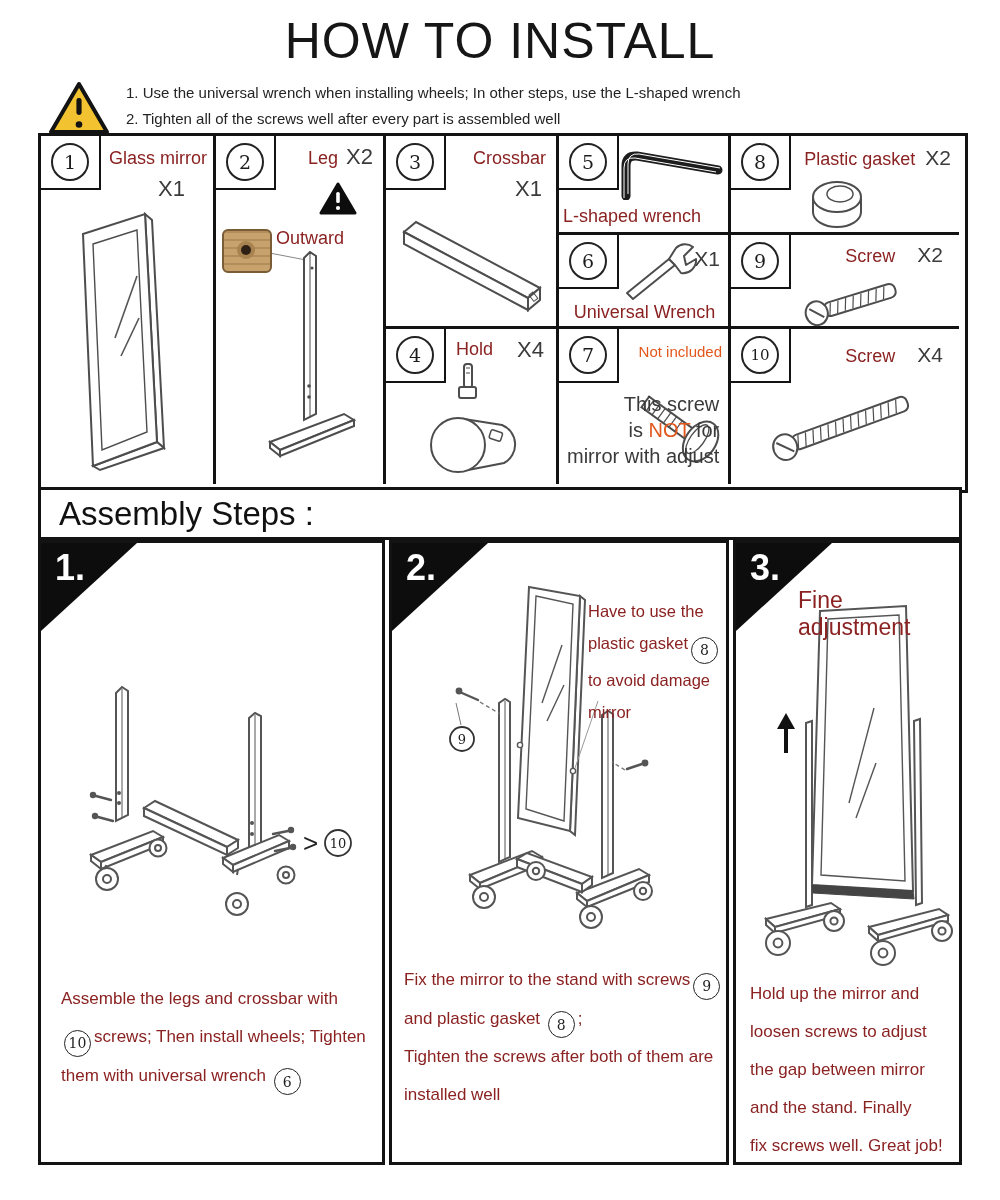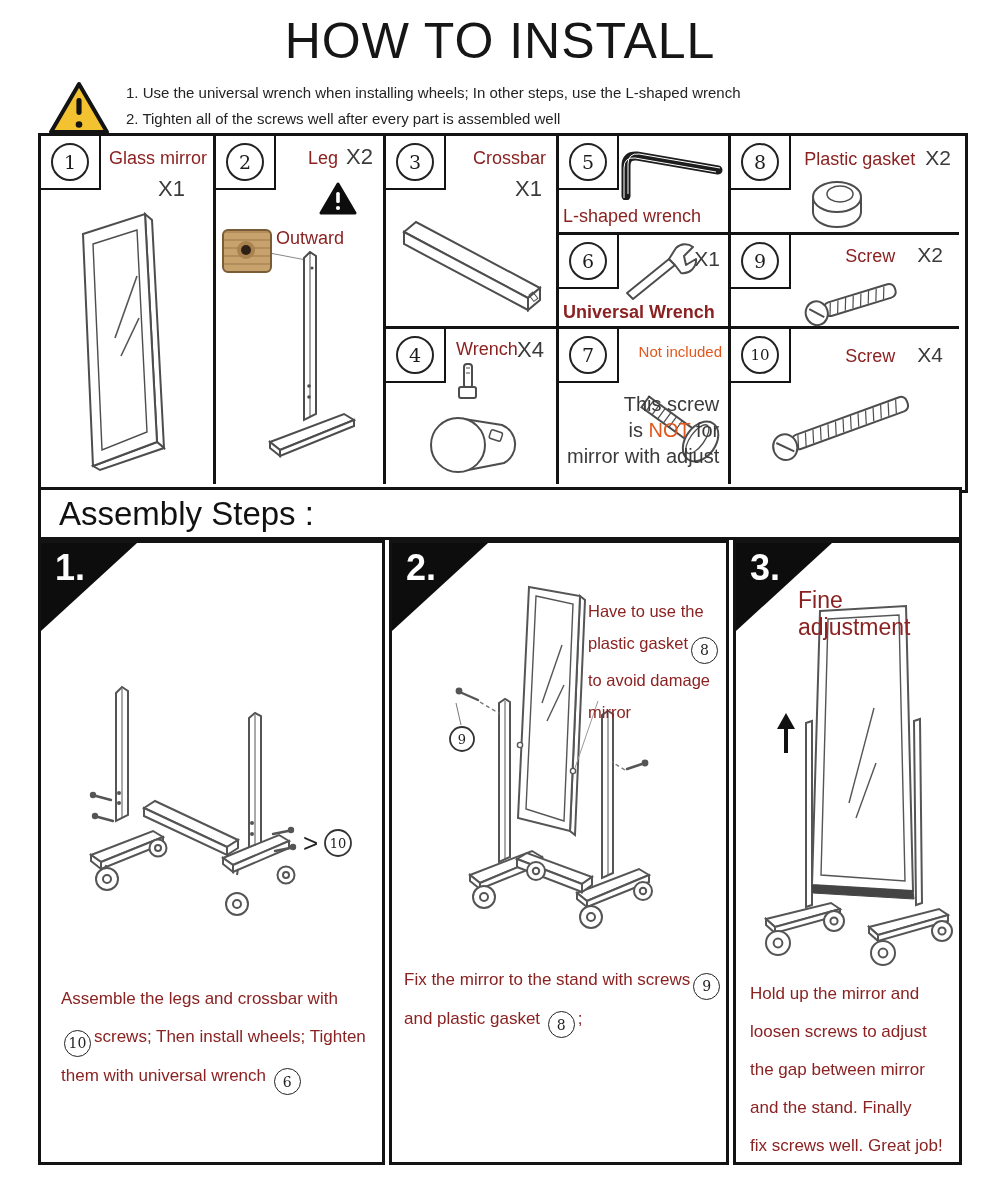--- a/index.html
+++ b/index.html
@@ -158,21 +158,21 @@
           <polygon points="136,100 148,90 148,102 136,112"></polygon>
         </g>
         <rect x="139" y="95" width="5" height="8" fill="none" stroke="#4d4d4d" stroke-width="1" transform="rotate(-38 141 99)"></rect>
       </svg>
     </div>
 
     <div class="cell c-p4">
       <div class="badge">
         <span class="num-circle">4</span>
       </div>
-      <span class="part-name abs" style="top:10px;left:70px;">Wrench</span>
+      <span class="part-name abs" style="top:10px;left:70px;">Hold</span>
       <span class="qty abs" style="top:8px;right:12px;">X4</span>
       <svg class="abs" style="left:28px;top:30px;" width="110" height="120" viewBox="0 0 110 120">
         <g fill="#fff" stroke="#4d4d4d" stroke-width="2">
           <rect x="50" y="5" width="8" height="24" rx="3"></rect>
           <rect x="45" y="28" width="17" height="11" rx="2"></rect>
           <path d="M50,60 L88,66 A21,21 0 0 1 90,104 L54,111 Z"></path>
           <circle cx="44" cy="86" r="27"></circle>
         </g>
         <line x1="52" y1="9" x2="56" y2="9" stroke="#4d4d4d" stroke-width="1"></line>
         <line x1="52" y1="14" x2="56" y2="14" stroke="#4d4d4d" stroke-width="1"></line>
@@ -196,21 +196,21 @@
       <div class="badge">
         <span class="num-circle">6</span>
       </div>
       <span class="qty abs" style="top:12px;right:8px;font-size:21px;">X1</span>
       <svg class="abs" style="left:60px;top:2px;" width="80" height="64" viewBox="0 0 80 64">
         <g fill="#fff" stroke="#4d4d4d" stroke-width="2" stroke-linejoin="round">
           <polygon points="8,56 14,62 56,28 50,22"></polygon>
           <path d="M50,22 L57,11 A13,13 0 0 1 74,10 L65,19 L67,28 L77,22 A13,13 0 0 1 62,36 L56,28 Z"></path>
         </g>
       </svg>
-      <div class="part-name abs" style="left:4px;right:2px;bottom:3px;text-align:left;font-weight:bold;">Universal Wrench</div>
+      <div class="part-name abs" style="left:4px;right:2px;bottom:3px;text-align:center;">Universal Wrench</div>
     </div>
 
     <div class="cell c-p7">
       <div class="badge">
         <span class="num-circle">7</span>
       </div>
       <span class="not-included">Not included</span>
       <div class="p7-desc"><span>This screw</span><br><span>is </span><span class="orange">NOT</span><span> for</span><br><span>mirror with adjust</span></div>
       <svg class="abs" style="right:0px;top:48px;" width="96" height="104" viewBox="0 0 96 104">
         <g transform="rotate(36 48 52)" fill="#fff" stroke="#4d4d4d" stroke-width="2">
@@ -404,21 +404,21 @@
         <line x1="250" y1="191" x2="235" y2="196"></line>
       </g>
       <circle cx="67" cy="118" r="3.4" fill="#555"></circle>
       <circle cx="253" cy="190" r="3.4" fill="#555"></circle>
       <line x1="88" y1="129" x2="108" y2="141" stroke="#777" stroke-width="1.4" stroke-dasharray="4,3"></line>
       <line x1="233" y1="197" x2="220" y2="189" stroke="#777" stroke-width="1.4" stroke-dasharray="4,3"></line>
       <line x1="64" y1="130" x2="69" y2="152" stroke="#777" stroke-width="1"></line>
       <circle cx="70" cy="166" r="12" fill="#fff" stroke="#333" stroke-width="1.8"></circle>
       <text x="70" y="171" font-size="13" fill="#222" text-anchor="middle" font-family="DejaVu Serif, serif">9</text>
     </svg>
-    <div class="step-text"><span>Fix the mirror to the stand with screws</span><span class="circ">9</span><br><span>and plastic gasket </span><span class="circ">8</span><span>;</span><br></div>
+    <div class="step-text"><span>Fix the mirror to the stand with screws</span><span class="circ">9</span><br><span>and plastic gasket </span><span class="circ">8</span><span>;</span><br><span>Tighten the screws after both of them are installed well</span></div>
   </div>
 
   <div class="panel p-3">
     <div class="corner"></div>
     <span class="step-num">3.</span>
     <div class="fine-label">Fine adjustment</div>
     <svg class="abs" style="left:0;top:60px;" width="223" height="372" viewBox="0 0 223 372">
       <g fill="#fff" stroke="#555" stroke-width="2">
         <polygon points="70,120 76,118 76,302 70,304"></polygon>
         <polygon points="178,118 184,116 186,300 180,302"></polygon>

